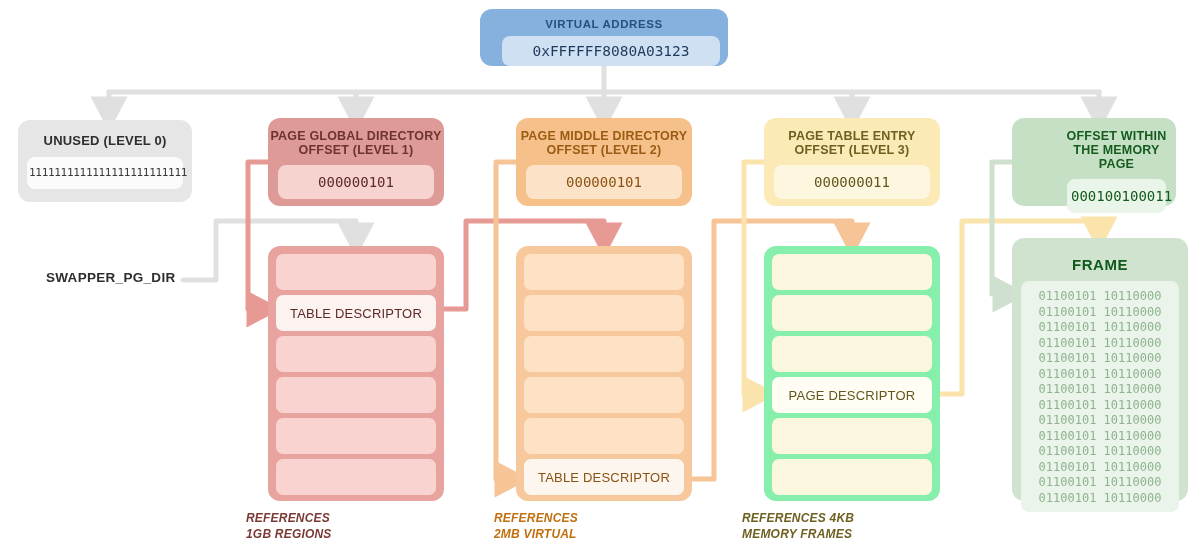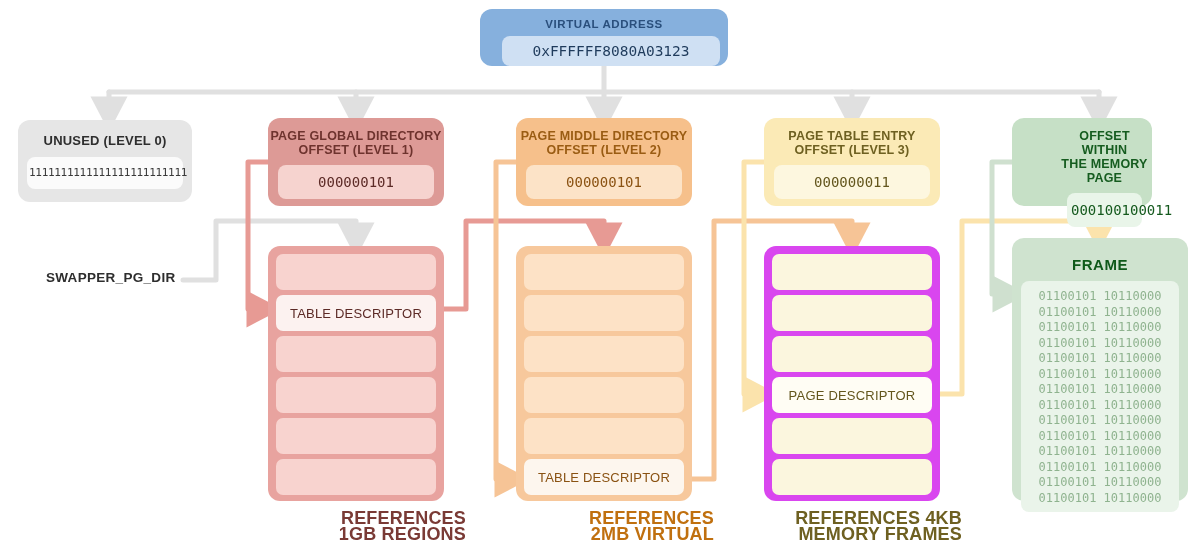--- a/index.html
+++ b/index.html
@@ -34,51 +34,51 @@
   #pgd .val{background:#f6d3cf;color:#5c2a26;}
 
   #pmd{left:516px;top:118px;width:176px;height:88px;background:#f6c08b;}
   #pmd .title{color:#9a5c13;}
   #pmd .val{background:#fce3c7;color:#8a5212;}
 
   #pte{left:764px;top:118px;width:176px;height:88px;background:#fbeab6;}
   #pte .title{color:#6e6021;}
   #pte .val{background:#fdf7df;color:#63561d;}
 
-  #offs{left:1012px;top:118px;width:140px;height:88px;background:#c6e0c6;padding-left:45px;}
+  #offs{left:1012px;top:118px;width:164px;height:88px;background:#c6e0c6;padding-left:45px;}
   #offs .title{color:#155c1f;}
   #offs .val{background:#e9f5e9;color:#14591d;}
 
   
   .table{position:absolute;border-radius:12px;padding:8px;box-sizing:border-box;}
   .table .row{border-radius:7px;box-sizing:border-box;display:flex;align-items:center;justify-content:center;
     font-weight:normal;font-size:13px;letter-spacing:.2px;}
   .table .row + .row{margin-top:5px;}
 
   #t-pgd{left:268px;top:246px;width:176px;height:255px;background:#e8a39f;}
   #t-pgd .row{background:#f8d3cf;height:36px;color:#5c2a26;}
   #t-pgd .row.hl{background:#fcf2f0;}
 
   #t-pmd{left:516px;top:246px;width:176px;height:255px;background:#f7c89c;}
   #t-pmd .row{background:#fde2c6;height:36px;color:#8a5212;}
   #t-pmd .row.hl{background:#fdf6ee;}
 
-  #t-pte{left:764px;top:246px;width:176px;height:255px;background:#d946ef;}
+  #t-pte{left:764px;top:246px;width:176px;height:255px;background:#86efac;}
   #t-pte .row{background:#fbf6de;height:36px;color:#63561d;}
   #t-pte .row.hl{background:#fffdf4;}
 
   
   #frame{position:absolute;left:1012px;top:238px;width:176px;height:263px;background:#cfe3cf;border-radius:12px;box-sizing:border-box;}
   #frame .title{text-align:center;font-weight:bold;font-size:15px;color:#0f5a1a;padding-top:18px;letter-spacing:.5px;}
   #frame .bits{margin:8px 9px 9px 9px;background:#eaf4ea;border-radius:8px;padding:8px 0 6px 0;
     font-family:"DejaVu Sans Mono","Liberation Mono",monospace;font-size:12px;line-height:15.5px;
     color:#8fb38f;text-align:center;white-space:pre;}
 
   
-  .cap{position:absolute;width:220px;text-align:right;font-weight:bold;font-size:18px;line-height:16px;letter-spacing:.2px;}
+  .cap{position:absolute;width:220px;text-align:left;font-weight:bold;font-size:12px;line-height:16px;letter-spacing:.2px;font-style:italic;}
   #cap-pgd{left:246px;top:510px;color:#7a3a35;}
   #cap-pmd{left:494px;top:510px;color:#c0700f;}
   #cap-pte{left:742px;top:510px;color:#6e6021;}
 
   #swapper{position:absolute;left:46px;top:270px;font-weight:bold;font-size:13.5px;color:#2e2e2e;letter-spacing:.3px;}
 </style>
 </head>
 <body>
 
 <div id="stage">

